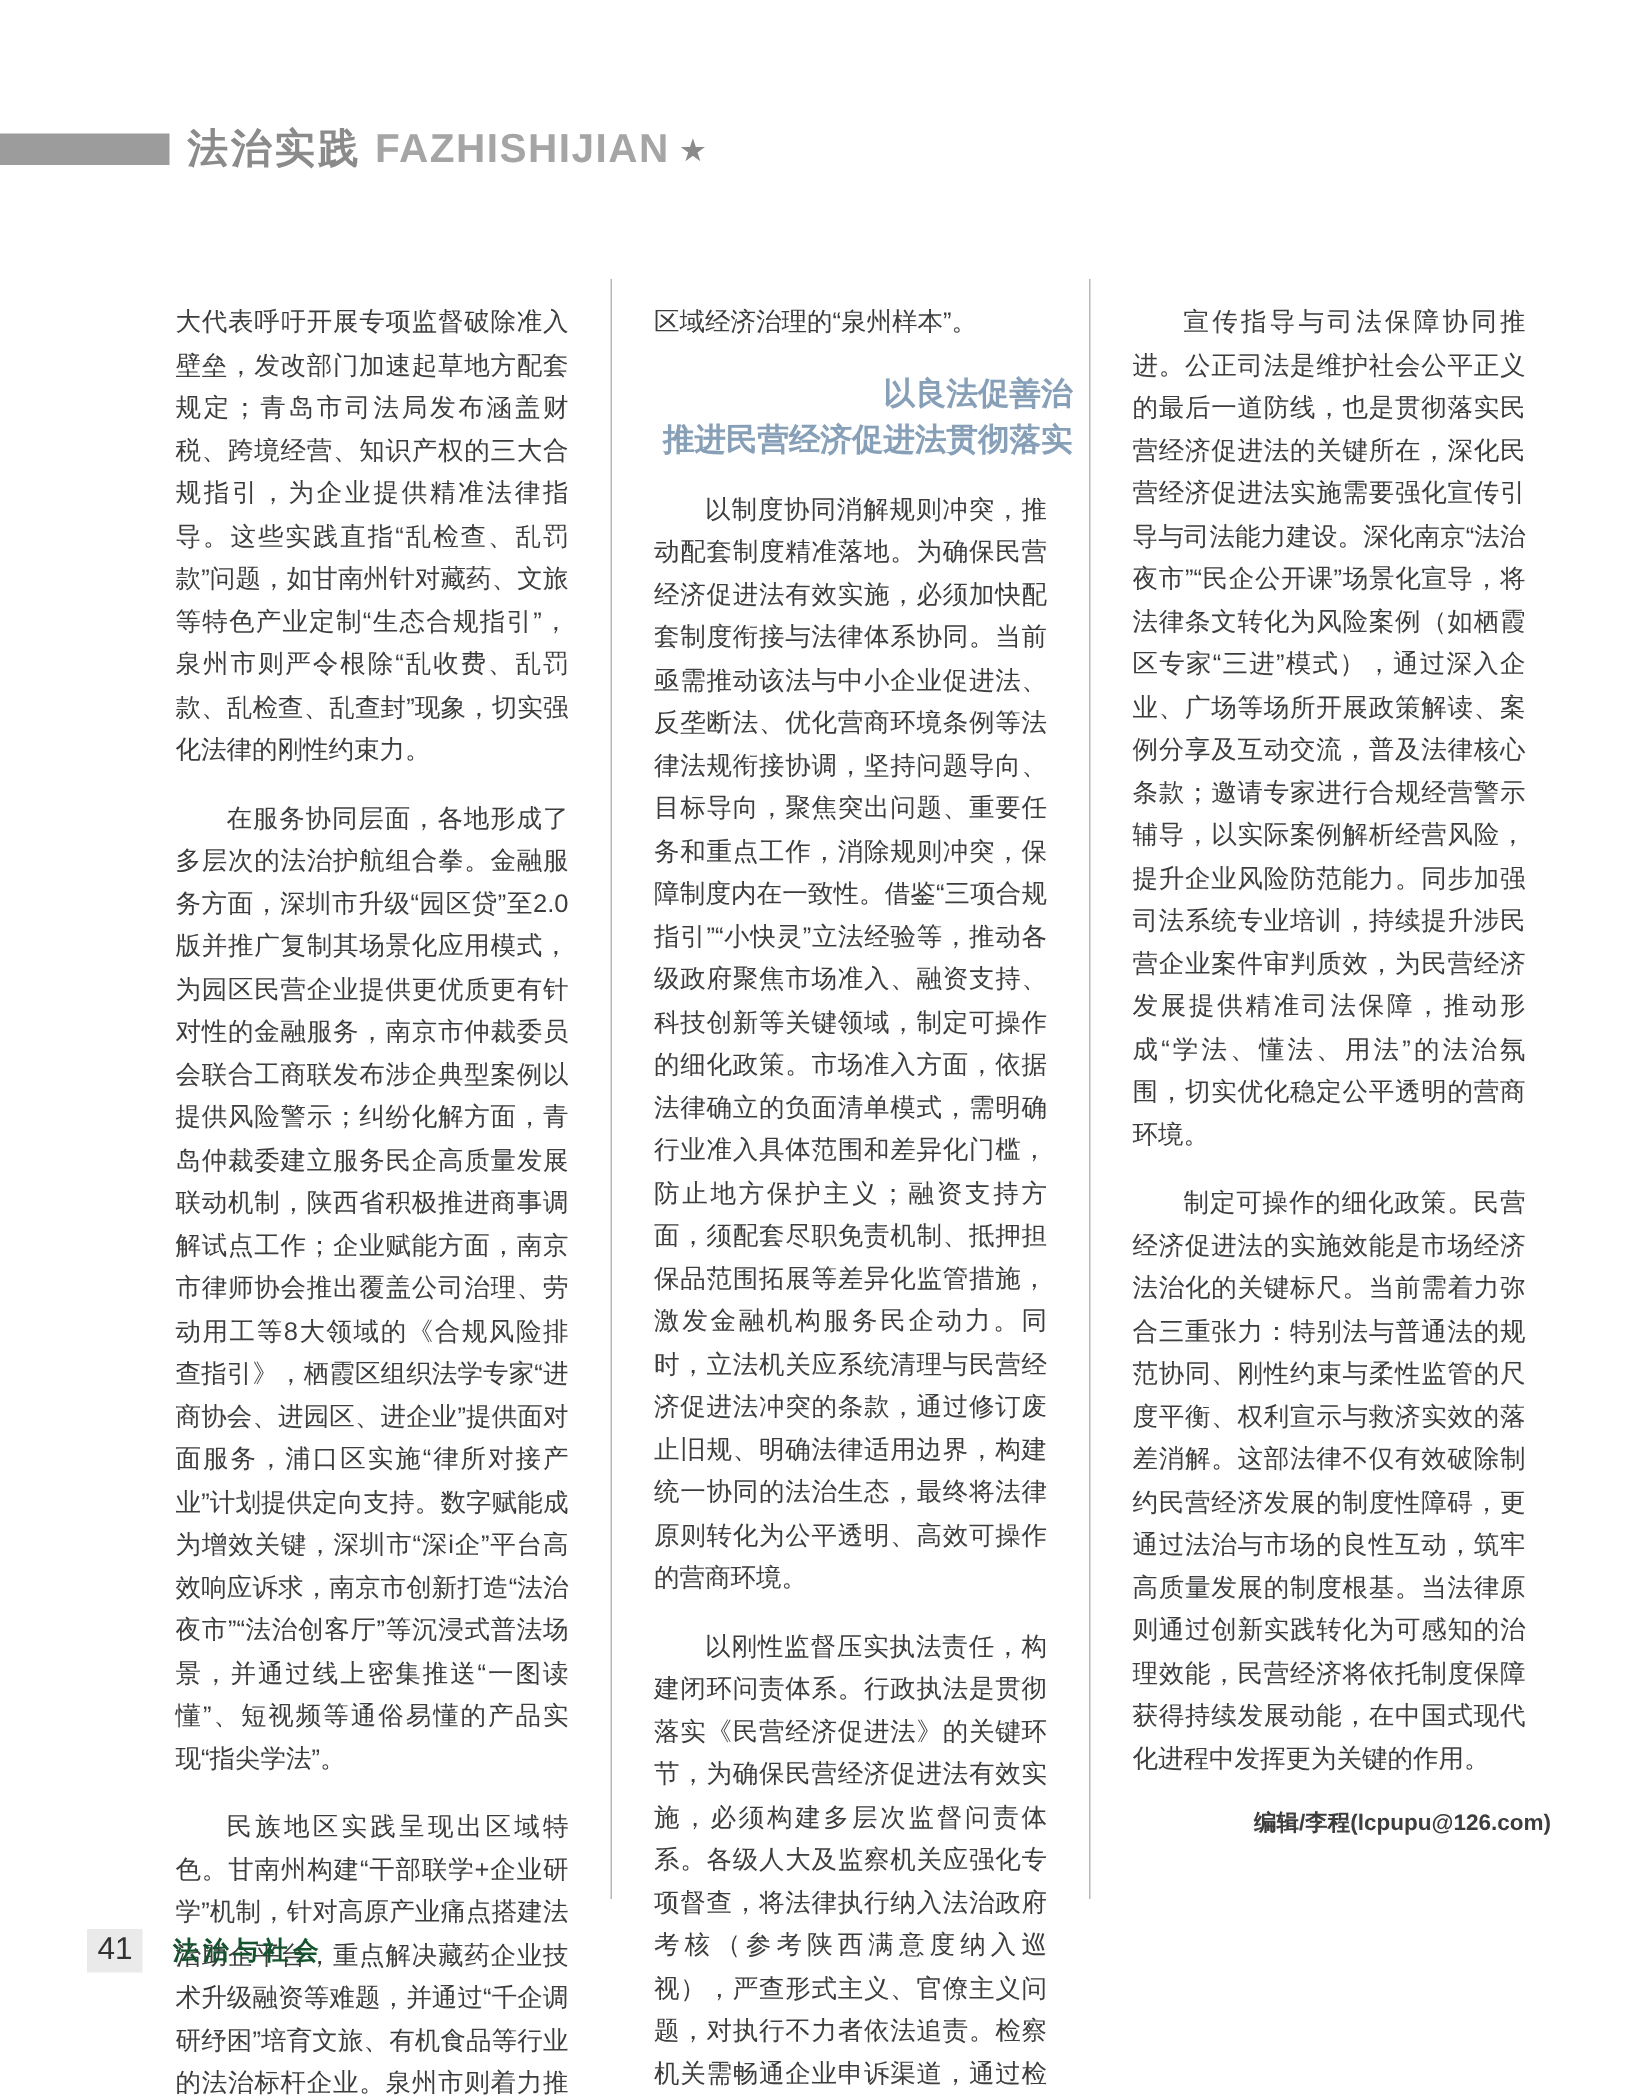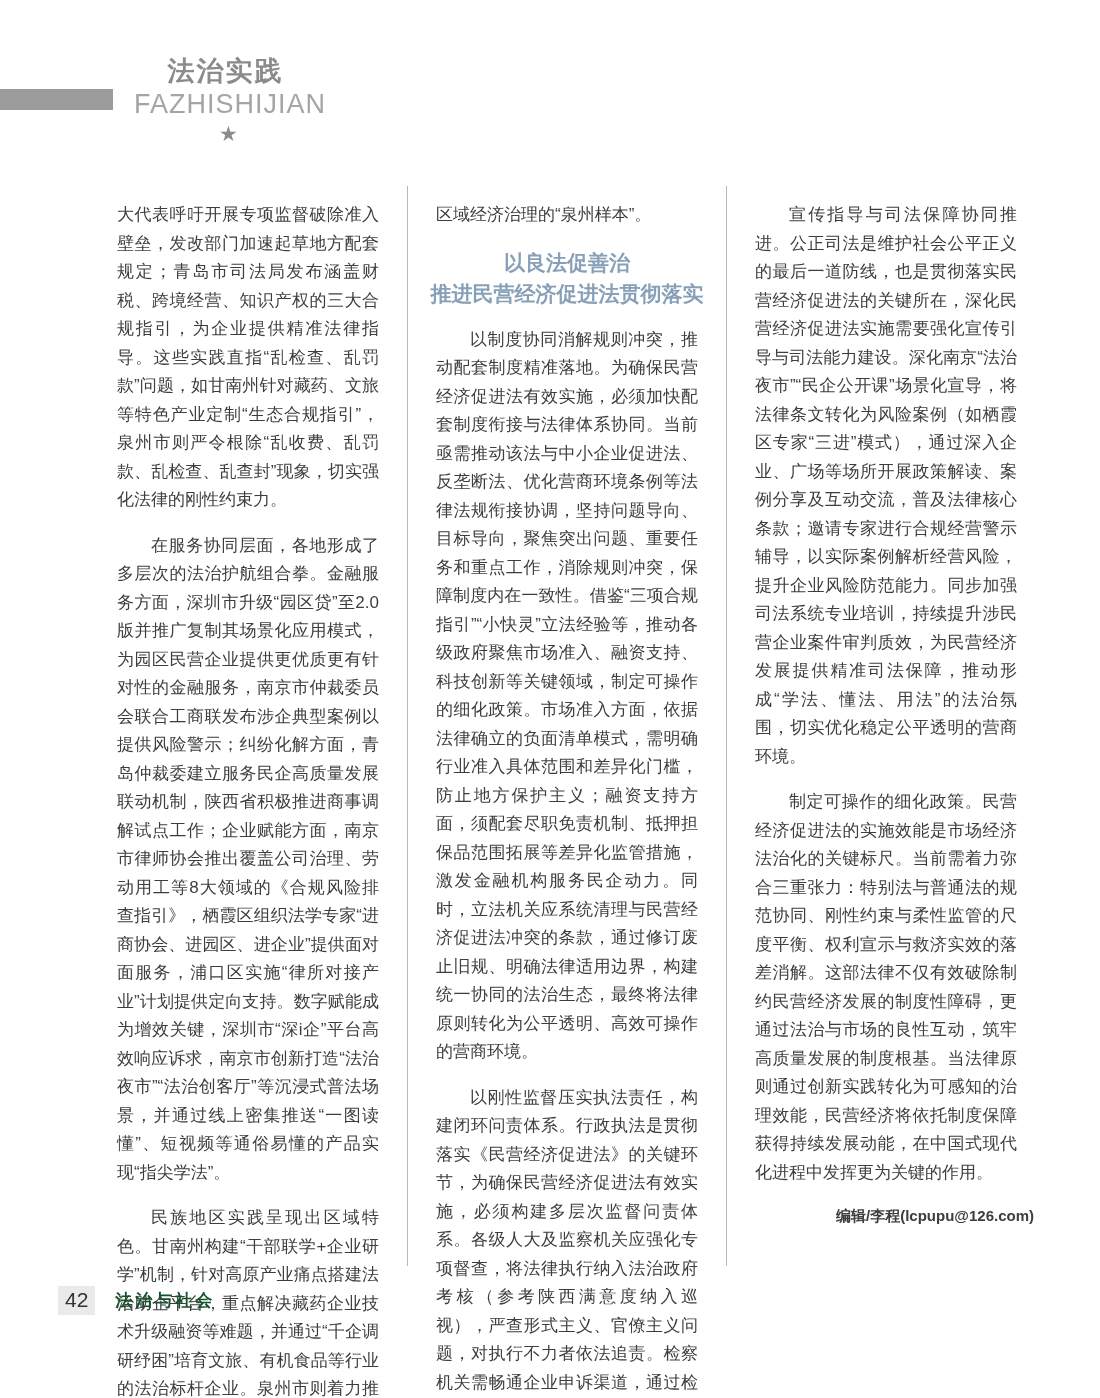--- a/index.html
+++ b/index.html
@@ -4,37 +4,37 @@
 <style>
   html,body { margin:0; padding:0; background:#ffffff; }
   body { font-family:"Liberation Sans","DejaVu Sans",sans-serif; }
   .page {
     position:relative; width:1100px; height:1398px;
     background:#ffffff; overflow:hidden;
   }
   
   .masthead { position:absolute; top:84px; left:0; height:30px; display:flex; align-items:center; }
   .masthead-bar { width:113px; height:21px; background:var(--header-bar-gray,#9c9c9c); }
-  .masthead-title { margin:0 0 0 12px; display:flex; align-items:center;flex-direction:column; }
+  .masthead-title { margin:0 0 0 12px; display:flex; align-items:center; }
   .masthead-cn { font-size:27px; font-weight:bold; color:var(--header-text-gray,#8b8b8b); letter-spacing:2px; }
-  .masthead-py { font-size:27px; font-weight:normal; color:var(--header-pinyin-gray,#a5a5a5); letter-spacing:1px; margin-left:9px; }
+  .masthead-py { font-size:27px; font-weight:bold; color:var(--header-pinyin-gray,#a5a5a5); letter-spacing:1px; margin-left:9px; }
   .masthead-star { font-size:21px; color:var(--header-text-gray,#8b8b8b); margin-left:6px; padding-top:2px; }
   
   .body-grid { position:absolute; top:184px; left:100px; display:flex; }
   .col {
     width:296px; font-size:17px; line-height:28.5px;
     color:var(--body-text,#3d3d3d);
     text-align:justify; text-justify:inter-character;
   }
   .vline { width:1px; height:1080px; background:var(--divider-gray,#b8b8b8); margin:2px 11px 0 11px; }
   .para { margin:17px; }
   .indent { text-indent:2em; }
   .subhead {
     margin:4px 0 7px 0; font-size:21px; line-height:31px; font-weight:600;
-    color:var(--heading-blue,#87a0b8); text-align:center;
+    color:var(--heading-blue,#87a0b8); text-align:right;
   }
   .subhead-line { display:block; }
   .editor { margin:6px 0 0 0; text-align:right; font-weight:bold; font-size:15px; line-height:24px; }
   
   .page-footer { position:absolute; left:58px; top:1286px; display:flex; align-items:center; }
   .pagenum {
     display:inline-block; background:var(--page-number-bg,#eaeaea);
     font-size:21px; color:#333333; padding:2px 7px 3px 7px;
   }
   .journal { margin-left:20px; font-weight:bold; font-size:17px; letter-spacing:3px; color:#14532d; }
@@ -77,17 +77,17 @@
 
     <section class="col">
       <p class="para indent">宣传指导与司法保障协同推进。公正司法是维护社会公平正义的最后一道防线，也是贯彻落实民营经济促进法的关键所在，深化民营经济促进法实施需要强化宣传引导与司法能力建设。深化南京“法治夜市”“民企公开课”场景化宣导，将法律条文转化为风险案例（如栖霞区专家“三进”模式），通过深入企业、广场等场所开展政策解读、案例分享及互动交流，普及法律核心条款；邀请专家进行合规经营警示辅导，以实际案例解析经营风险，提升企业风险防范能力。同步加强司法系统专业培训，持续提升涉民营企业案件审判质效，为民营经济发展提供精准司法保障，推动形成“学法、懂法、用法”的法治氛围，切实优化稳定公平透明的营商环境。</p>
       <p class="para indent">制定可操作的细化政策。民营经济促进法的实施效能是市场经济法治化的关键标尺。当前需着力弥合三重张力：特别法与普通法的规范协同、刚性约束与柔性监管的尺度平衡、权利宣示与救济实效的落差消解。这部法律不仅有效破除制约民营经济发展的制度性障碍，更通过法治与市场的良性互动，筑牢高质量发展的制度根基。当法律原则通过创新实践转化为可感知的治理效能，民营经济将依托制度保障获得持续发展动能，在中国式现代化进程中发挥更为关键的作用。</p>
       <p class="editor">编辑/李程(lcpupu@126.com)</p>
     </section>
 
   </main>
 
   <footer class="page-footer">
-    <span class="pagenum">42</span>
+    <span class="pagenum">41</span>
     <span class="journal">法治与社会</span>
   </footer>
 
 </div>
 
 </body></html>

